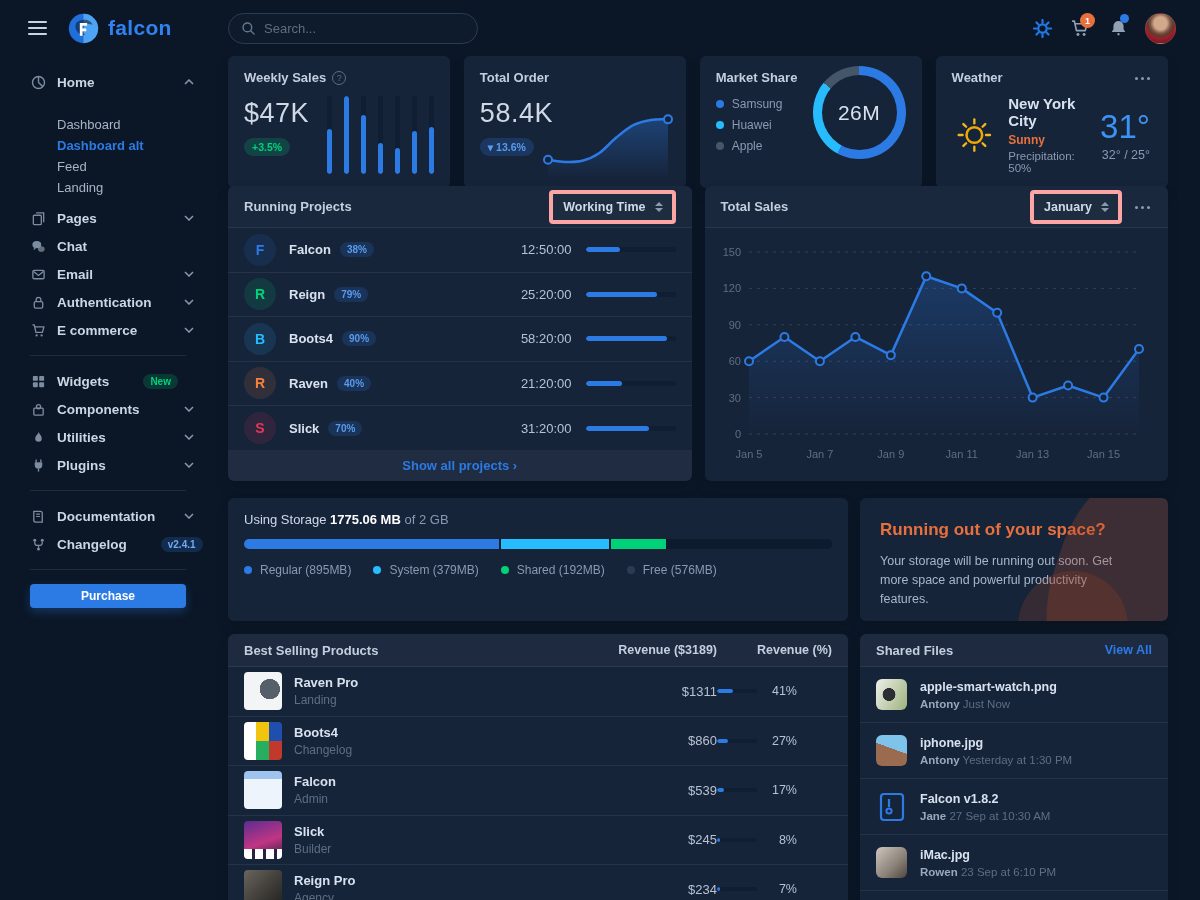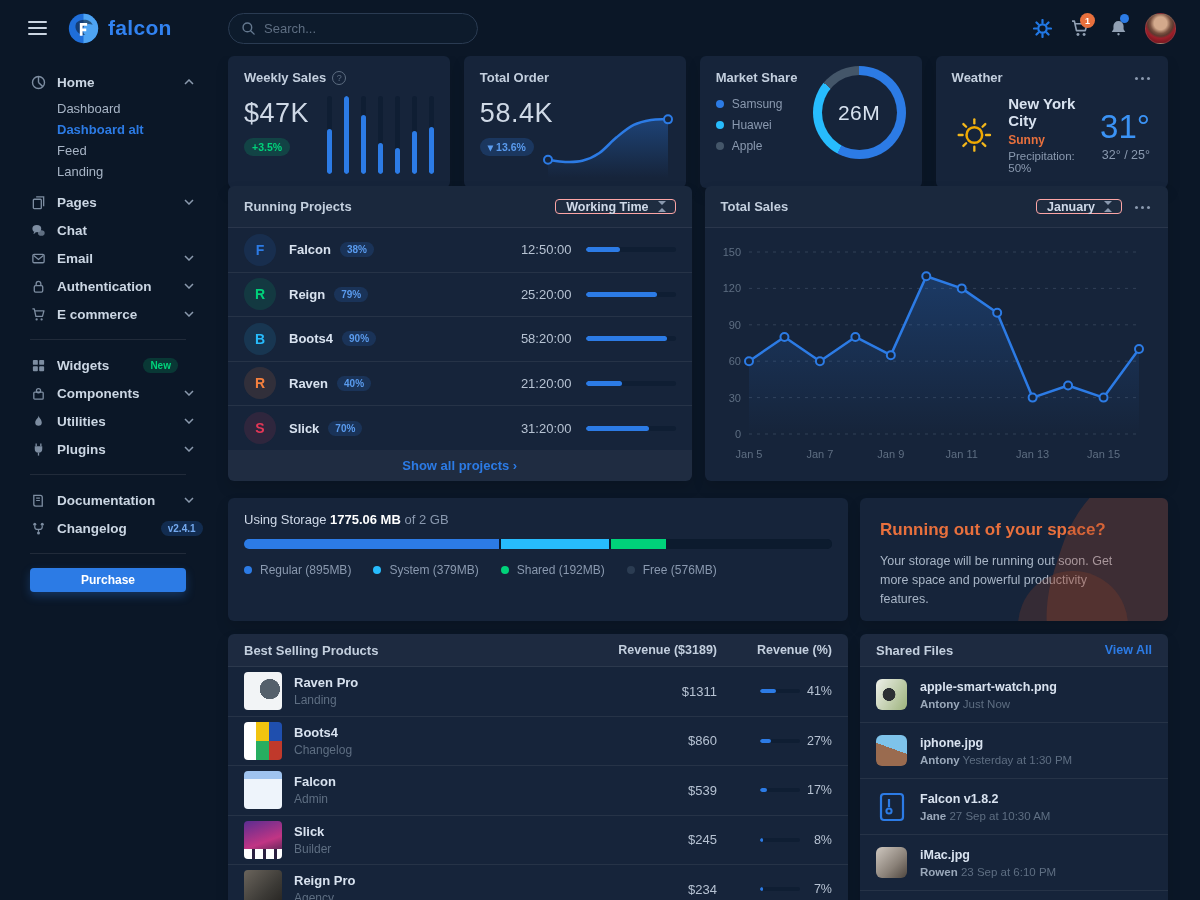--- a/index.html
+++ b/index.html
@@ -42,21 +42,21 @@
   .avatar{width:31px;height:31px;border-radius:50%;cursor:pointer;
     background:radial-gradient(circle at 50% 32%,#d3a98c 0 26%,#7a5140 42%,#5d3a30 52%,#9e1f2a 62%,#511016 100%);
     border:1px solid rgba(255,255,255,.1);}
 
   
   .sidebar{padding-top:12px;overflow:hidden;}
   .nav-item{height:28px;display:flex;align-items:center;gap:11px;padding:0 22px 0 30px;cursor:pointer;}
   .nav-item .nico{width:16px;display:flex;justify-content:center;flex:none;}
   .nav-label{font-size:13.5px;font-weight:600;color:#cbd6e3;}
   .chev{margin-left:auto;display:flex;}
-  .sub{padding:2px 0 6px 0;}
+  .sub{padding:2px 0 6px 0;margin-top:16px;}
   .sub-item{height:21px;display:flex;align-items:center;padding-left:57px;font-size:13px;color:#a7b4c5;cursor:pointer;}
   .sub-item.active{color:var(--blue);font-weight:bold;}
   .pill{font-size:10px;font-weight:bold;border-radius:10px;padding:2px 7px;margin-left:23px;}
   .pill-new{background:rgba(0,210,122,.18);color:var(--green);}
   .pill-ver{background:rgba(44,123,229,.22);color:#74a9ef;}
   .nav-divider{height:1px;background:rgba(255,255,255,.09);margin:11px 30px;}
   .purchase{display:block;margin:14px 30px 0 30px;width:156px;height:24px;border:none;border-radius:4px;
     background:var(--blue);color:#fff;font-size:12px;font-weight:bold;font-family:inherit;cursor:pointer;
     box-shadow:0 4px 10px rgba(44,123,229,.3);}
 
@@ -102,22 +102,22 @@
   .w-temp{margin-left:auto;text-align:right;}
   .w-temp-big{font-size:33px;color:#3b93f5;font-weight:300;}
   .w-range{font-size:12.5px;color:var(--muted);margin-top:2px;}
   .ellipsis{width:18px;height:14px;position:relative;cursor:pointer;}
   .ellipsis::before{content:"";position:absolute;top:6px;left:7px;width:3px;height:3px;border-radius:50%;
     background:#8a99af;box-shadow:-6px 0 #8a99af,6px 0 #8a99af;}
 
   
   .phead{height:42px;display:flex;align-items:center;gap:12px;padding:0 16px;border-bottom:1px solid var(--line);
     background:rgba(255,255,255,.02);border-radius:6px 6px 0 0;}
-  .select{position:relative;display:inline-flex;align-items:center;height:15px;padding:0 26px 0 10px;
-    border:1px solid #fca5a5;border-radius:4px;font-size:12.5px;font-weight:bold;color:#cfd9e8;cursor:pointer;background:rgba(255,255,255,.02);}
+  .select{position:relative;display:inline-flex;align-items:center;height:34px;padding:0 26px 0 10px;
+    border:4px solid #fca5a5;border-radius:4px;font-size:12.5px;font-weight:bold;color:#cfd9e8;cursor:pointer;background:rgba(255,255,255,.02);}
   .select::before{content:"";position:absolute;right:9px;top:8px;border-left:4px solid transparent;
     border-right:4px solid transparent;border-bottom:4px solid #8a99af;}
   .select::after{content:"";position:absolute;right:9px;bottom:8px;border-left:4px solid transparent;
     border-right:4px solid transparent;border-top:4px solid #8a99af;}
 
   
   .proj-row{height:44.5px;display:flex;align-items:center;padding:0 16px;border-bottom:1px solid var(--line);}
   .pav{width:32px;height:32px;border-radius:50%;display:flex;align-items:center;justify-content:center;
     font-size:14px;font-weight:bold;flex:none;}
   .av-blue{color:var(--blue);background:rgba(44,123,229,.12);}
@@ -168,21 +168,21 @@
   .th-raven{background:radial-gradient(circle at 68% 45%,#55606b 0 30%,#f2f4f6 31%);}
   .th-boots{background:linear-gradient(90deg,#fff 0 32%,rgba(0,0,0,0) 32%),
     conic-gradient(at 66% 50%,#1f4fae 0 25%,#c0392b 25% 50%,#27ae60 50% 75%,#f1c40f 75%);}
   .th-falcon{background:linear-gradient(180deg,#9fc3ef 0 22%,#eef4fb 22% 100%);}
   .th-slick{background:repeating-linear-gradient(90deg,#fff 0 8px,#2b2040 8px 11px) bottom/100% 10px no-repeat,
     linear-gradient(160deg,#5b2d91,#c13584 55%,#2b2040);}
   .th-reign{background:linear-gradient(135deg,#6a645c,#3c3a36 60%,#23211e);}
   .bs-name{font-size:13px;font-weight:bold;color:var(--text);cursor:pointer;}
   .bs-cat{font-size:12px;color:var(--muted2);margin-top:3px;}
   .bs-rev{font-size:13px;color:#b6c2d2;text-align:right;}
-  .bs-pct{display:flex;align-items:center;justify-content:flex-end;gap:2px;}
+  .bs-pct{display:flex;align-items:center;justify-content:flex-start;gap:10px;}
   .bs-bar{width:40px;height:4px;border-radius:2px;background:#0f1e33;overflow:hidden;}
   .bs-bar > div{height:100%;background:var(--blue);border-radius:2px;}
   .bs-pct-label{font-size:12.5px;color:#b6c2d2;width:30px;text-align:right;}
 
   
   .sf-head{height:33px;display:flex;align-items:center;justify-content:space-between;padding:0 16px;
     background:rgba(255,255,255,.03);border-radius:6px 6px 0 0;border-bottom:1px solid var(--line);}
   .sf-link{font-size:12.5px;font-weight:600;color:var(--blue);cursor:pointer;}
   .sf-item{height:56px;display:flex;align-items:center;gap:13px;padding:0 16px;border-bottom:1px solid var(--line);}
   .fthumb{width:31px;height:31px;border-radius:6px;flex:none;}

